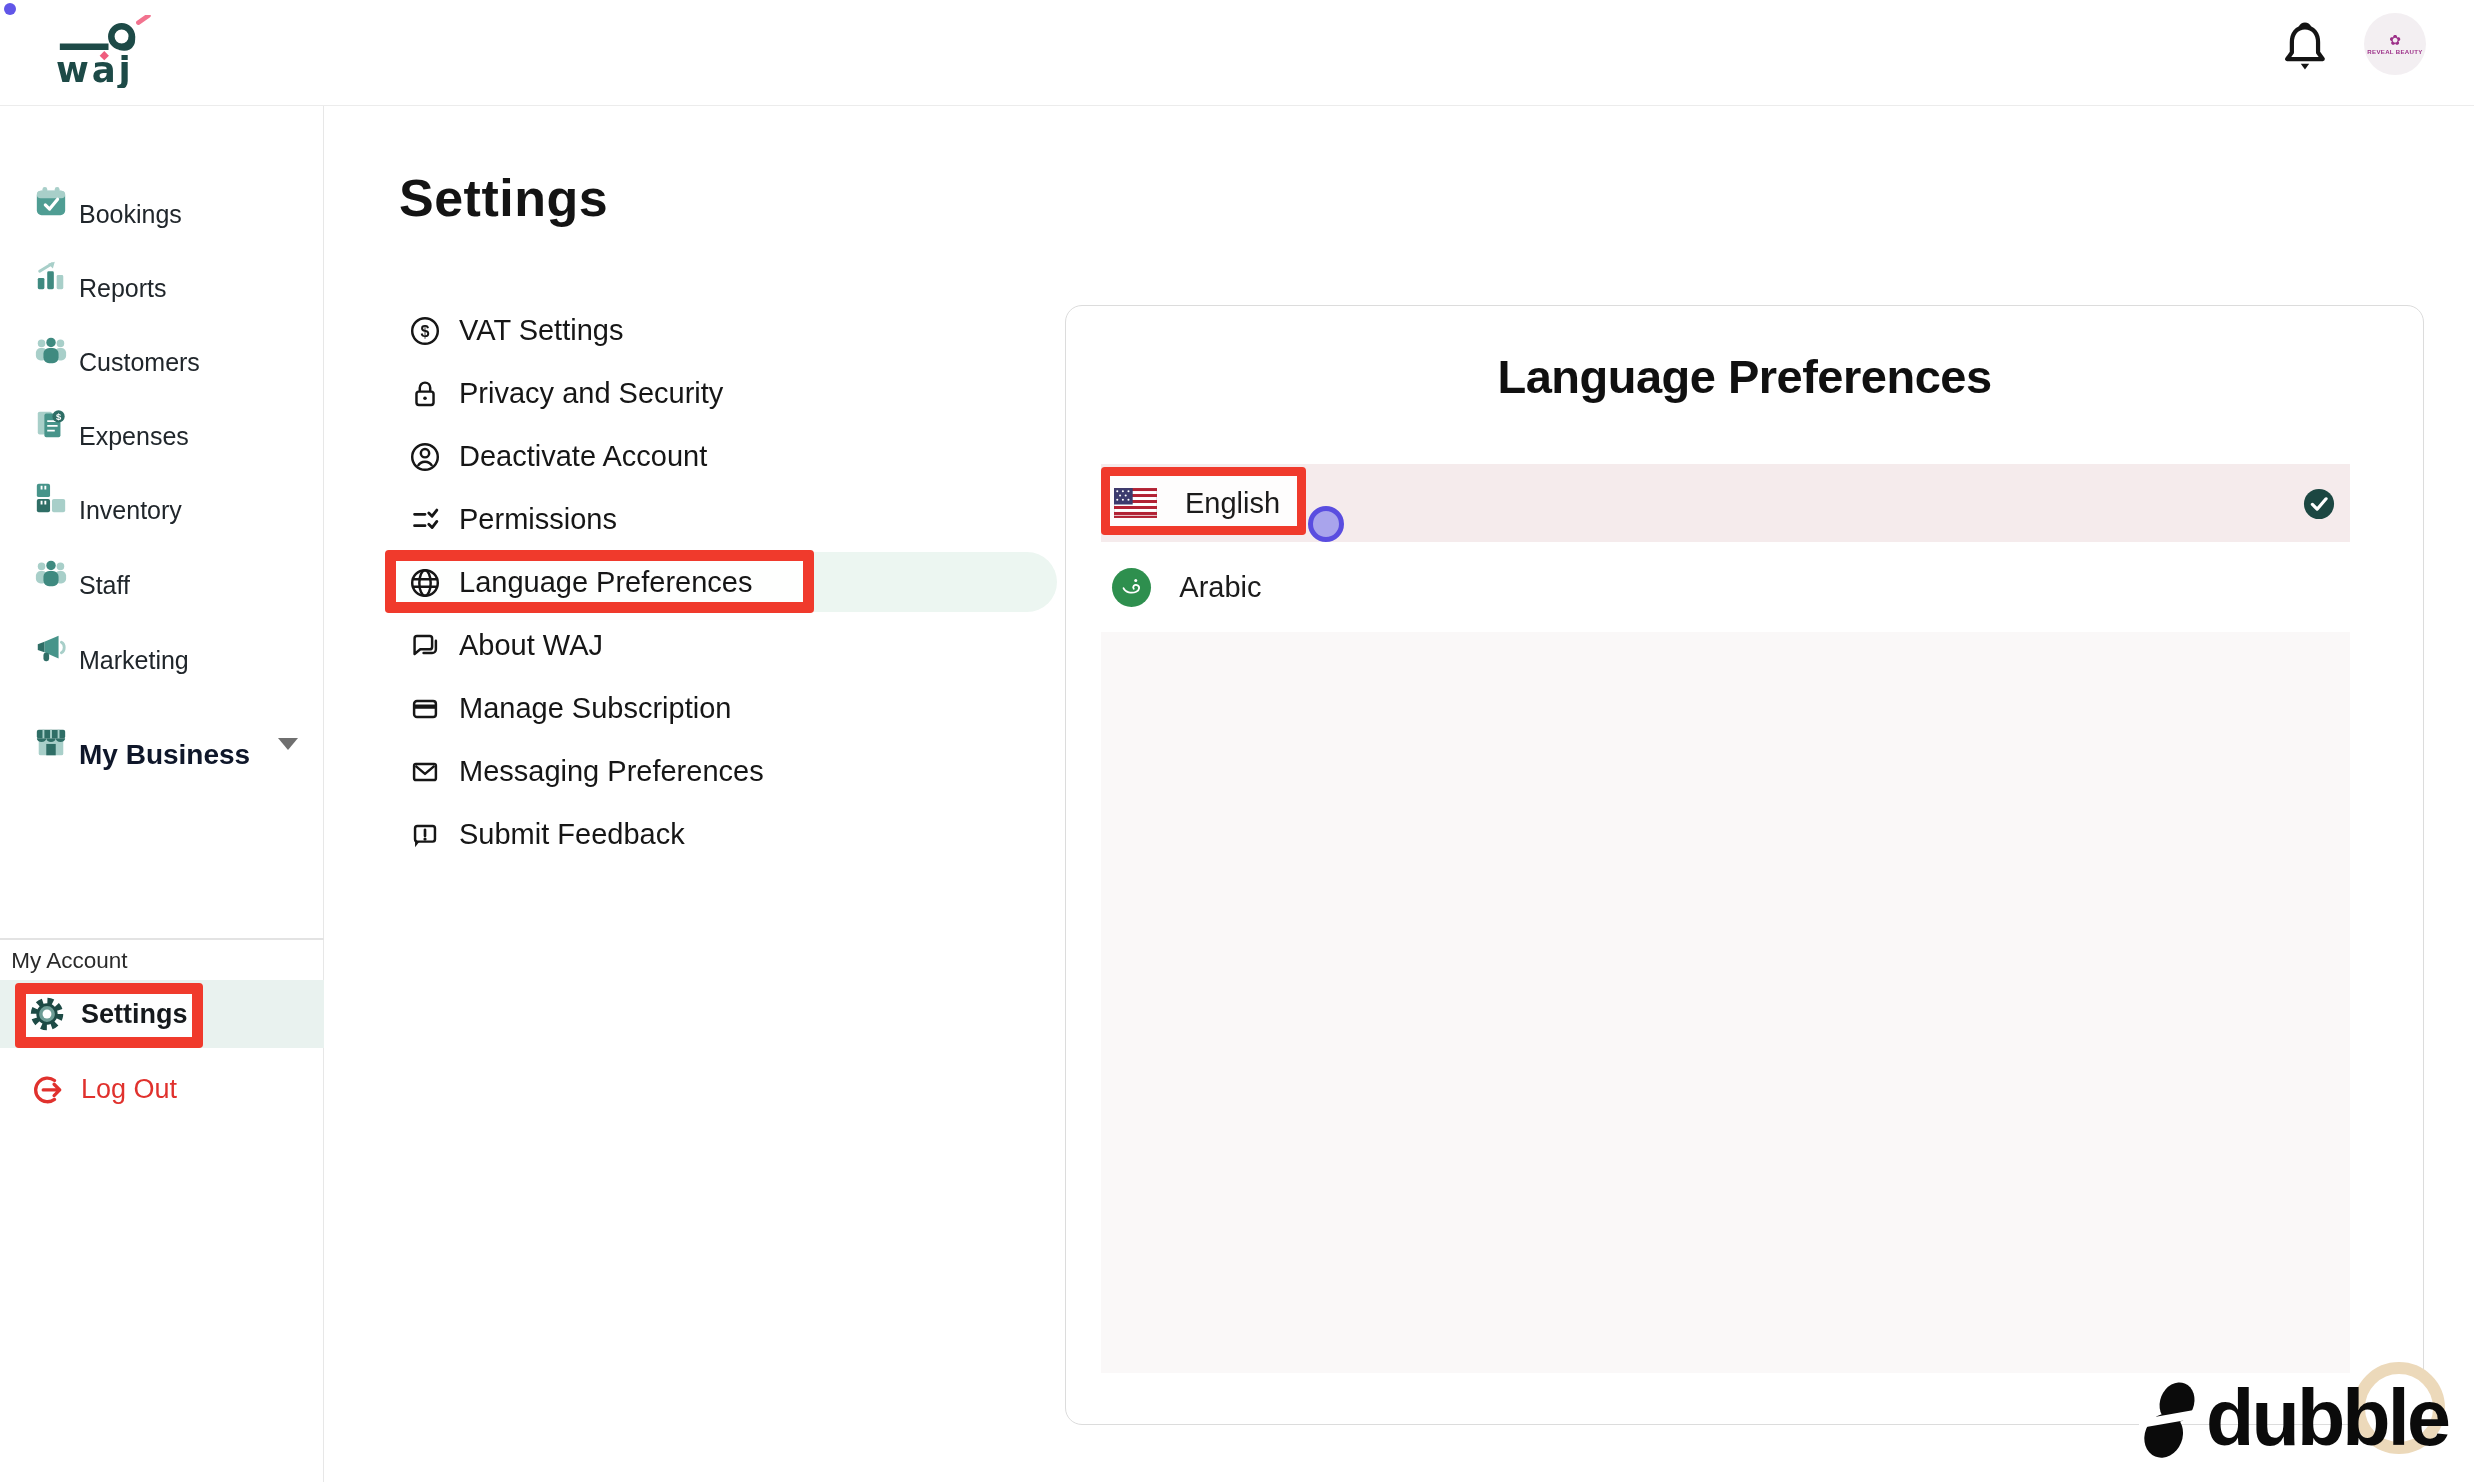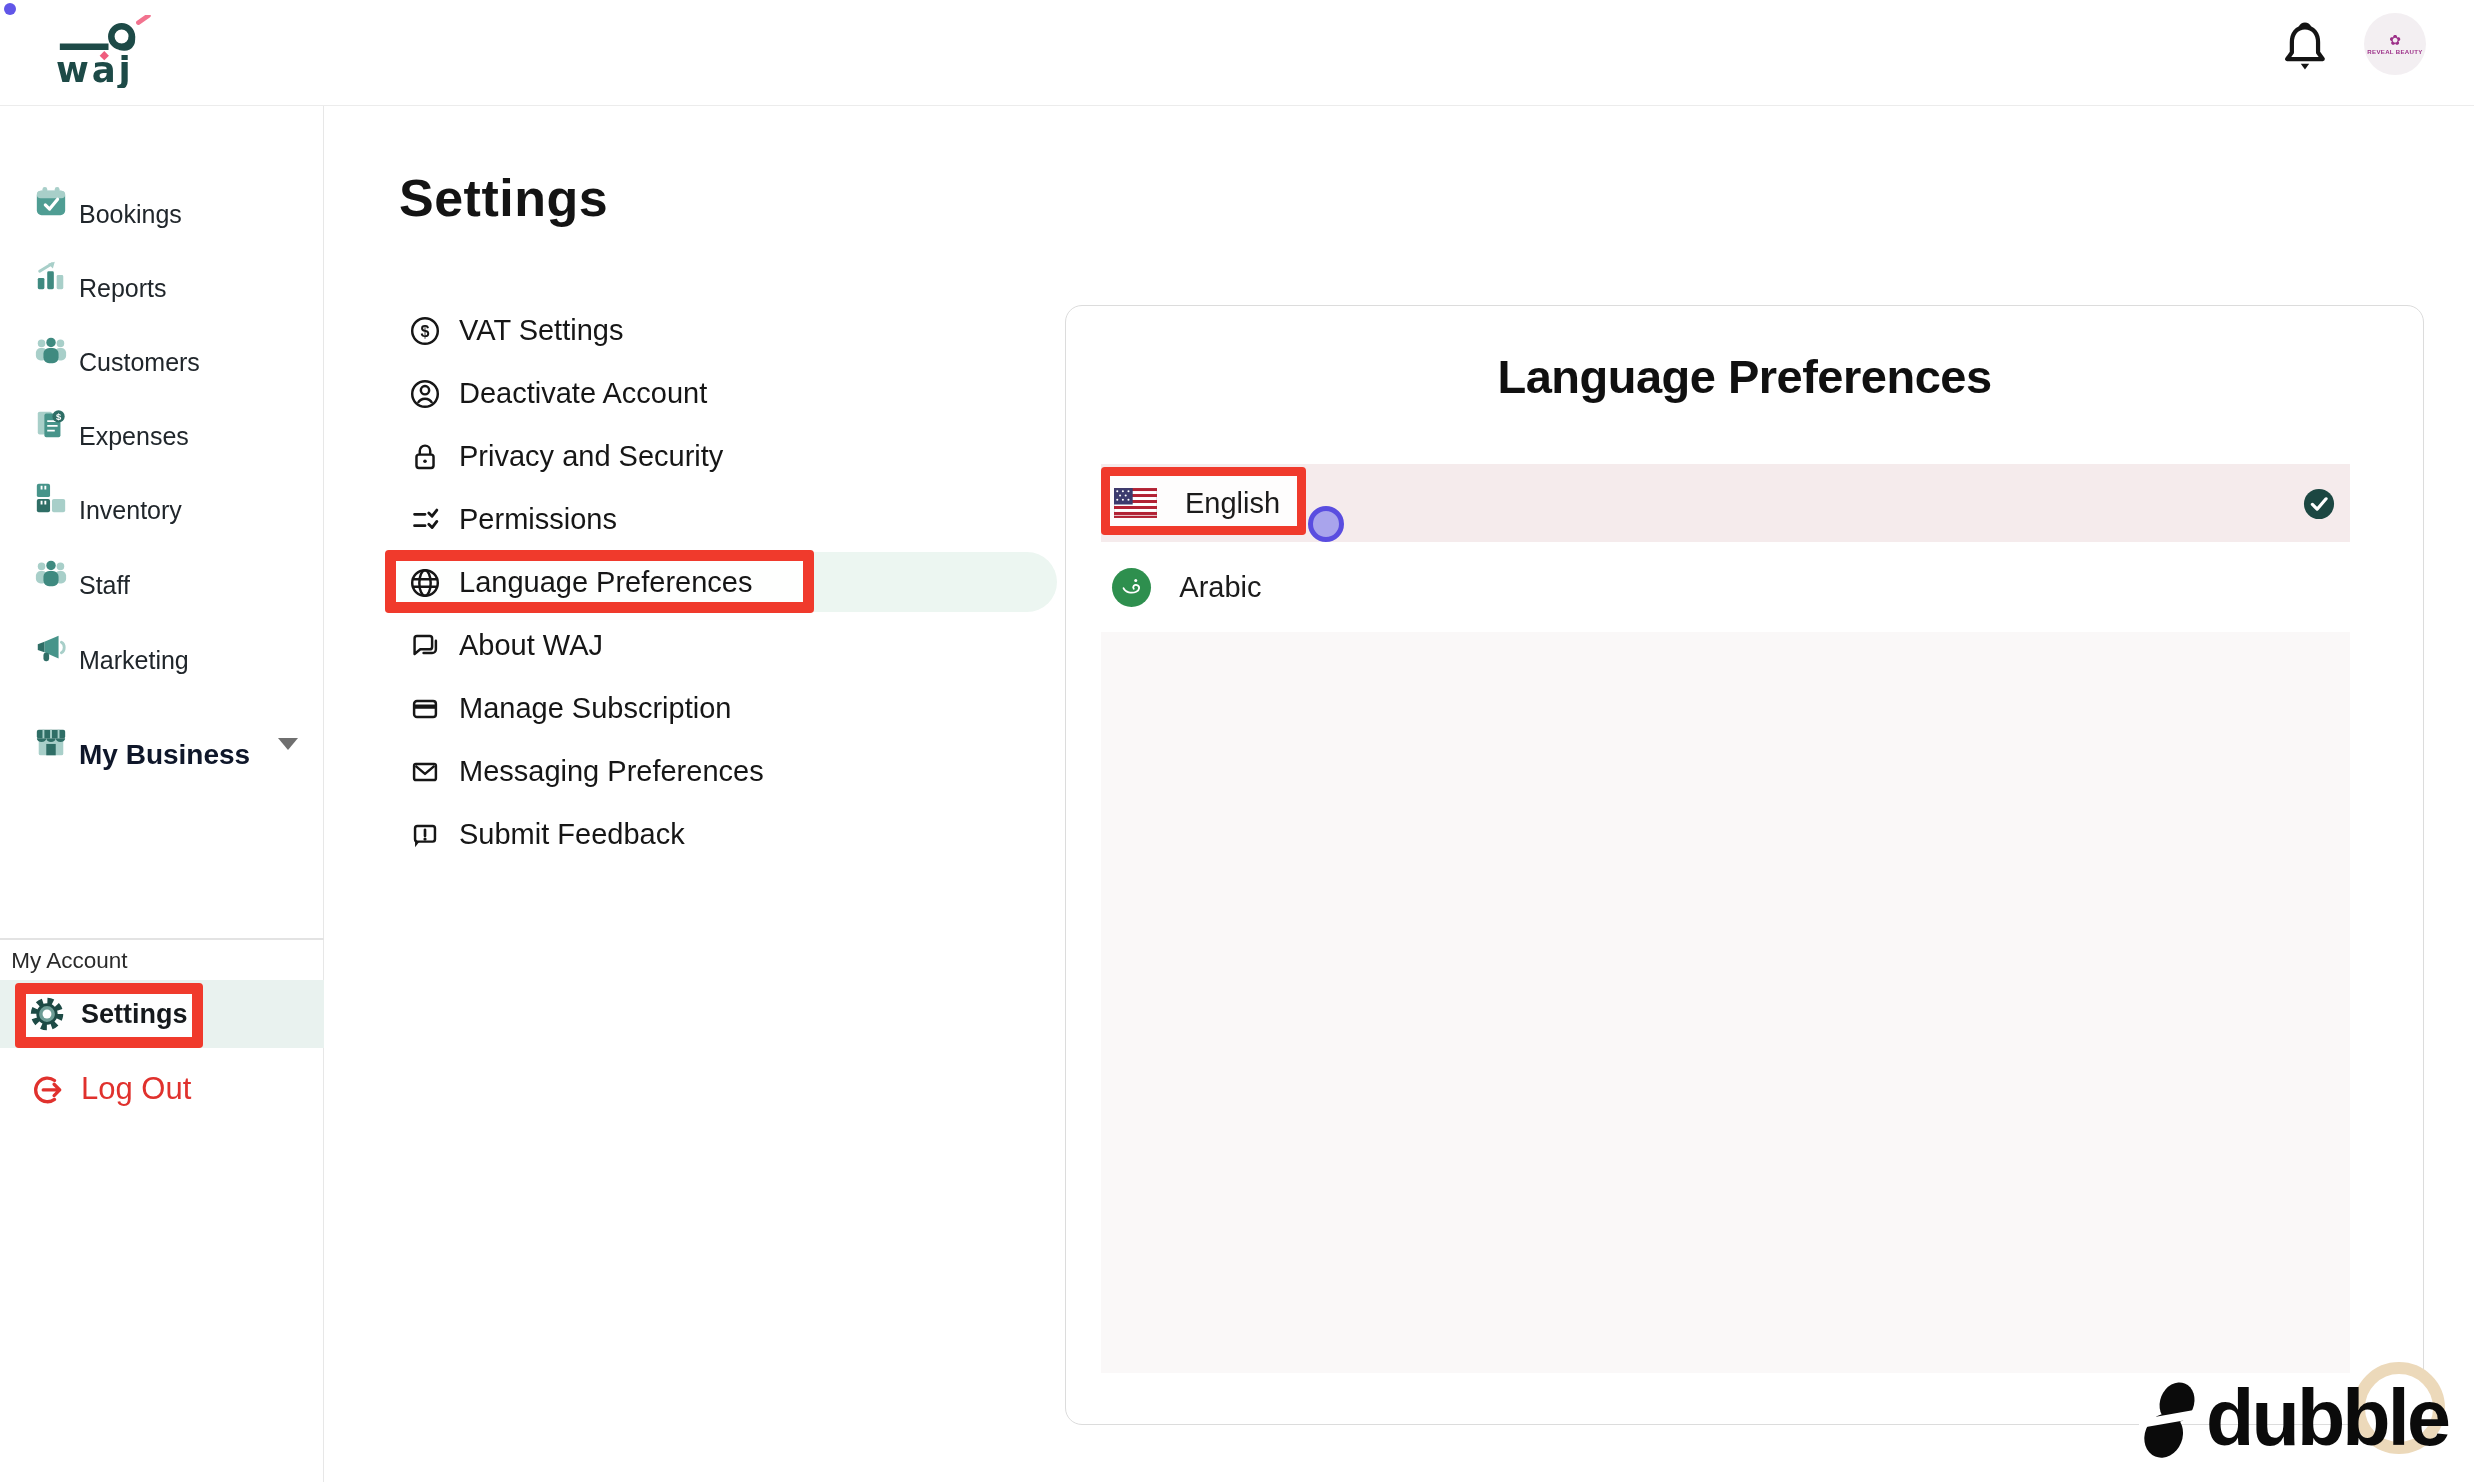--- a/index.html
+++ b/index.html
@@ -28,21 +28,21 @@
   .biz-chevron { position:absolute; left:278px; top:14px; width:0; height:0; border-left:10.3px solid transparent; border-right:10.3px solid transparent; border-top:12.2px solid #6f6f6f; }
   .sb-divider { position:absolute; left:0; top:832px; width:324px; height:1.9px; background:#e3e3e3; }
   .account-label { position:absolute; left:11.3px; top:842px; font-size:22.5px; color:#2a2a2a; }
   .settings-row { position:absolute; left:0; top:874px; width:324px; height:68px; background:#e9f2ef; cursor:pointer; }
   .settings-row .ic { position:absolute; left:28px; top:15px; width:38px; height:38px; }
   .settings-row .lb { position:absolute; left:81px; top:0; height:68px; line-height:68px; font-size:27px; font-weight:700; color:#15191c; }
   .redbox-settings { position:absolute; left:15px; top:877px; width:188px; height:65px; border:11.3px solid #f03a2c; background:rgba(255,255,255,.92); border-radius:3.8px; z-index:1; }
   .settings-row .ic, .settings-row .lb { z-index:2; }
   .logout-row { position:absolute; left:0; top:964px; width:324px; height:38px; cursor:pointer; }
   .logout-row .ic { position:absolute; left:30px; top:1.9px; width:34px; height:34px; }
-  .logout-row .lb { position:absolute; left:81px; top:0; height:38px; line-height:38px; font-size:31px; font-weight:500; color:#e0312d; }
+  .logout-row .lb { position:absolute; left:81px; top:0; height:38px; line-height:38px; font-size:27px; font-weight:500; color:#e0312d; }
 
   
   .content { position:absolute; left:324px; top:106px; width:2151px; height:1376px; background:#fff; }
   .page-title { position:absolute; left:75px; top:62px; font-size:52px; font-weight:700; color:#141414; letter-spacing:0.5px; }
   .menu { position:absolute; left:83px; top:193px; width:694px; }
   .m-item { position:relative; height:63px; display:flex; align-items:center; cursor:pointer; }
   .m-item .mic { width:36px; height:36px; margin-right:16px; flex:0 0 auto; position:relative; z-index:2; }
   .m-item .mlb { font-size:29px; color:#161616; position:relative; z-index:2; white-space:nowrap; }
   .m-pill { position:absolute; left:-22.5px; top:0.9px; width:672px; height:60px; border-radius:30px; background:#ecf6f1; z-index:0; }
   .redbox-lang { position:absolute; left:-22.5px; top:-0.9px; width:429px; height:63px; border:11.3px solid #f03a2c; background:rgba(255,255,255,.92); border-radius:3.8px; z-index:1; }
@@ -218,34 +218,34 @@
       <div class="m-item">
         <svg class="mic" viewBox="0 0 38 38">
           <circle cx="19" cy="19" r="13.5" fill="none" stroke="#161616" stroke-width="2.6"></circle>
           <text x="19" y="25.5" font-size="17" font-weight="bold" fill="#161616" text-anchor="middle" font-family="'Liberation Sans',sans-serif">$</text>
         </svg>
         <span class="mlb">VAT Settings</span>
       </div>
 
       <div class="m-item">
         <svg class="mic" viewBox="0 0 38 38">
+          <rect x="10" y="16.5" width="18" height="14" rx="2.5" fill="none" stroke="#161616" stroke-width="2.6"></rect>
+          <path d="M13.5 16.5 v-4 a5.5 5.5 0 0 1 11 0 v4" fill="none" stroke="#161616" stroke-width="2.6"></path>
+          <circle cx="19" cy="23.5" r="1.9" fill="#161616"></circle>
+        </svg>
+        <span class="mlb">Privacy and Security</span>
+      </div>
+
+      <div class="m-item">
+        <svg class="mic" viewBox="0 0 38 38">
           <circle cx="19" cy="19" r="13.5" fill="none" stroke="#161616" stroke-width="2.6"></circle>
           <circle cx="19" cy="15" r="4.4" fill="none" stroke="#161616" stroke-width="2.6"></circle>
           <path d="M11.5 28.5 a8.5 8.5 0 0 1 15 0" fill="none" stroke="#161616" stroke-width="2.6"></path>
         </svg>
         <span class="mlb">Deactivate Account</span>
-      </div>
-
-      <div class="m-item">
-        <svg class="mic" viewBox="0 0 38 38">
-          <rect x="10" y="16.5" width="18" height="14" rx="2.5" fill="none" stroke="#161616" stroke-width="2.6"></rect>
-          <path d="M13.5 16.5 v-4 a5.5 5.5 0 0 1 11 0 v4" fill="none" stroke="#161616" stroke-width="2.6"></path>
-          <circle cx="19" cy="23.5" r="1.9" fill="#161616"></circle>
-        </svg>
-        <span class="mlb">Privacy and Security</span>
       </div>
 
       <div class="m-item">
         <svg class="mic" viewBox="0 0 38 38">
           <path d="M8 13 h11 M8 25 h11" stroke="#161616" stroke-width="3" stroke-linecap="round" fill="none"></path>
           <path d="M23 11.5 l3.5 3.5 5 -6.5 M23 23.5 l3.5 3.5 5 -6.5" stroke="#161616" stroke-width="3" stroke-linecap="round" stroke-linejoin="round" fill="none"></path>
         </svg>
         <span class="mlb">Permissions</span>
       </div>
 

